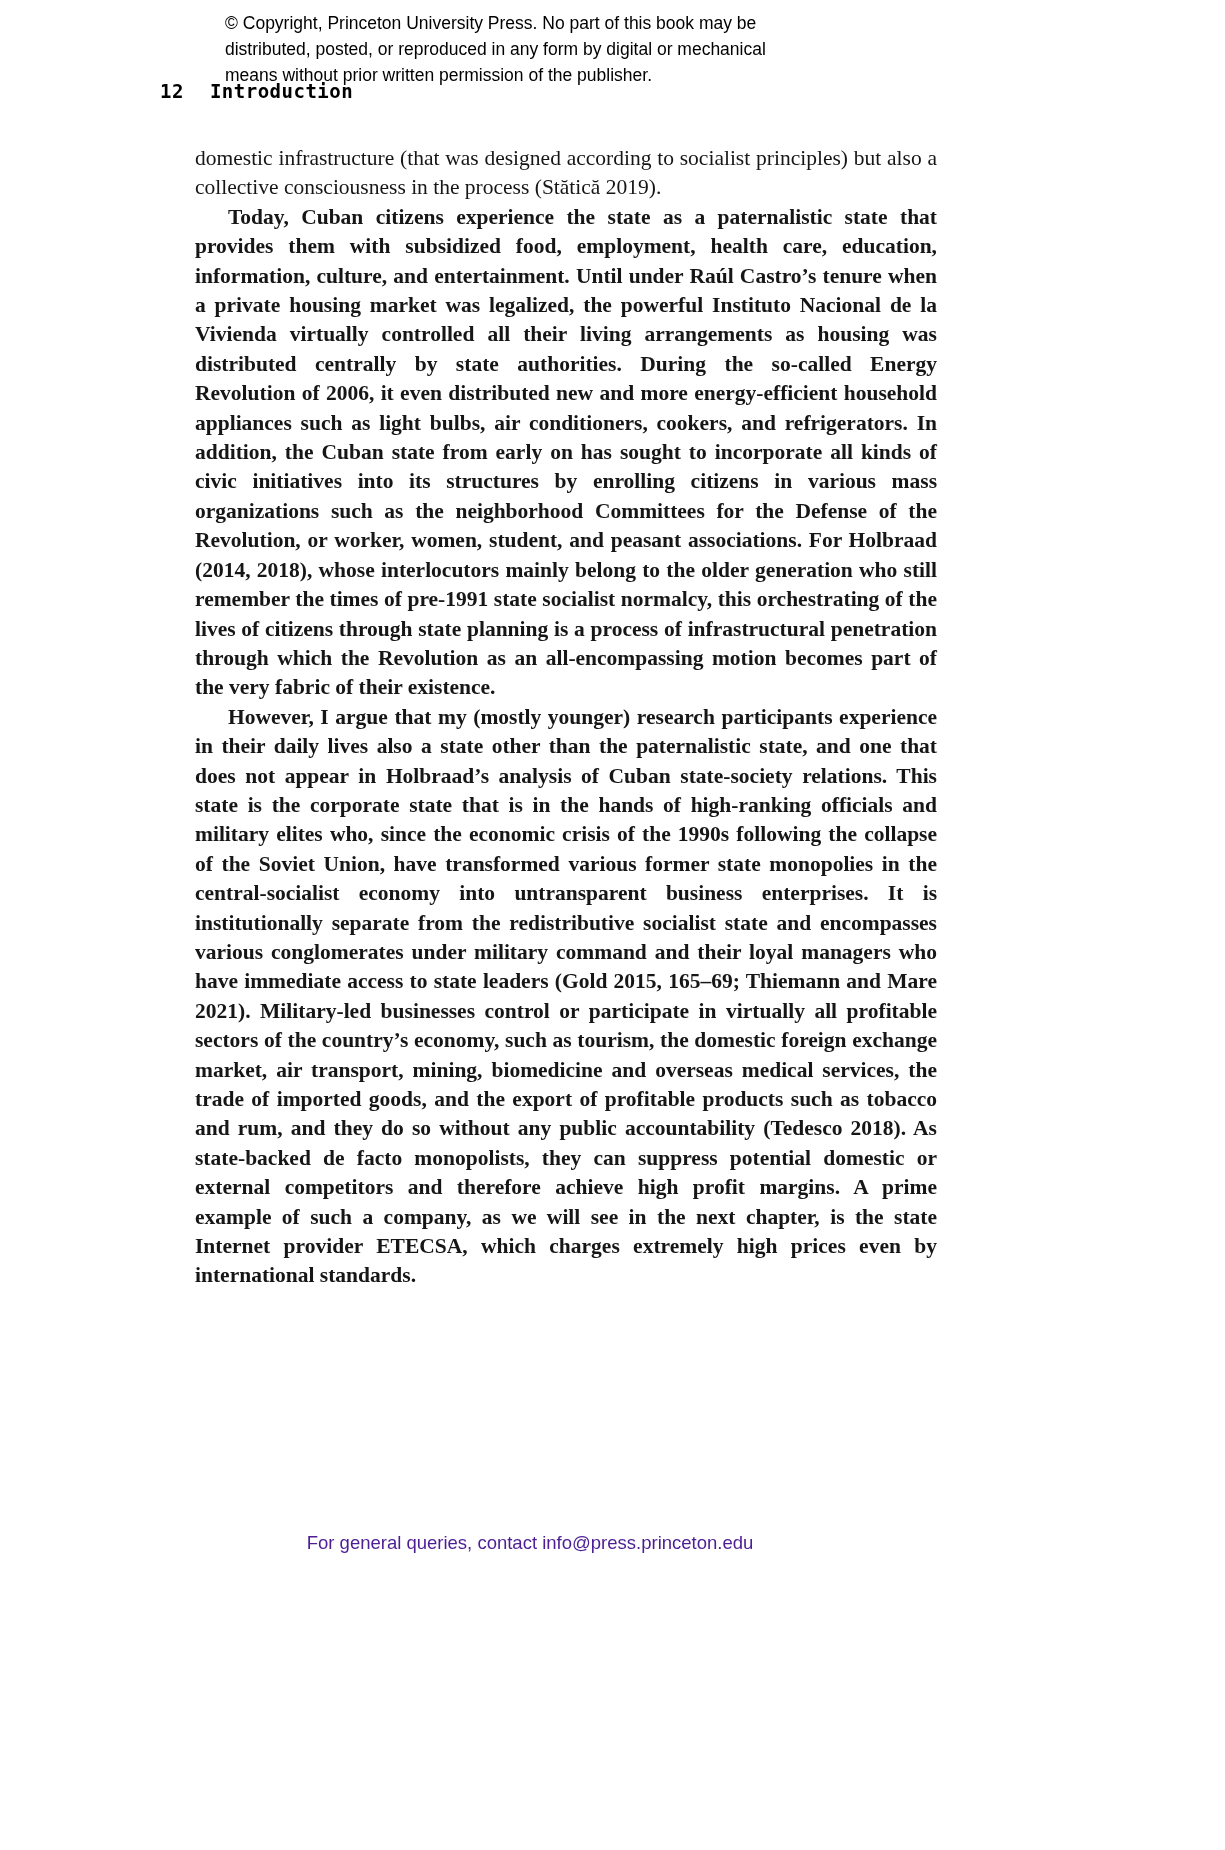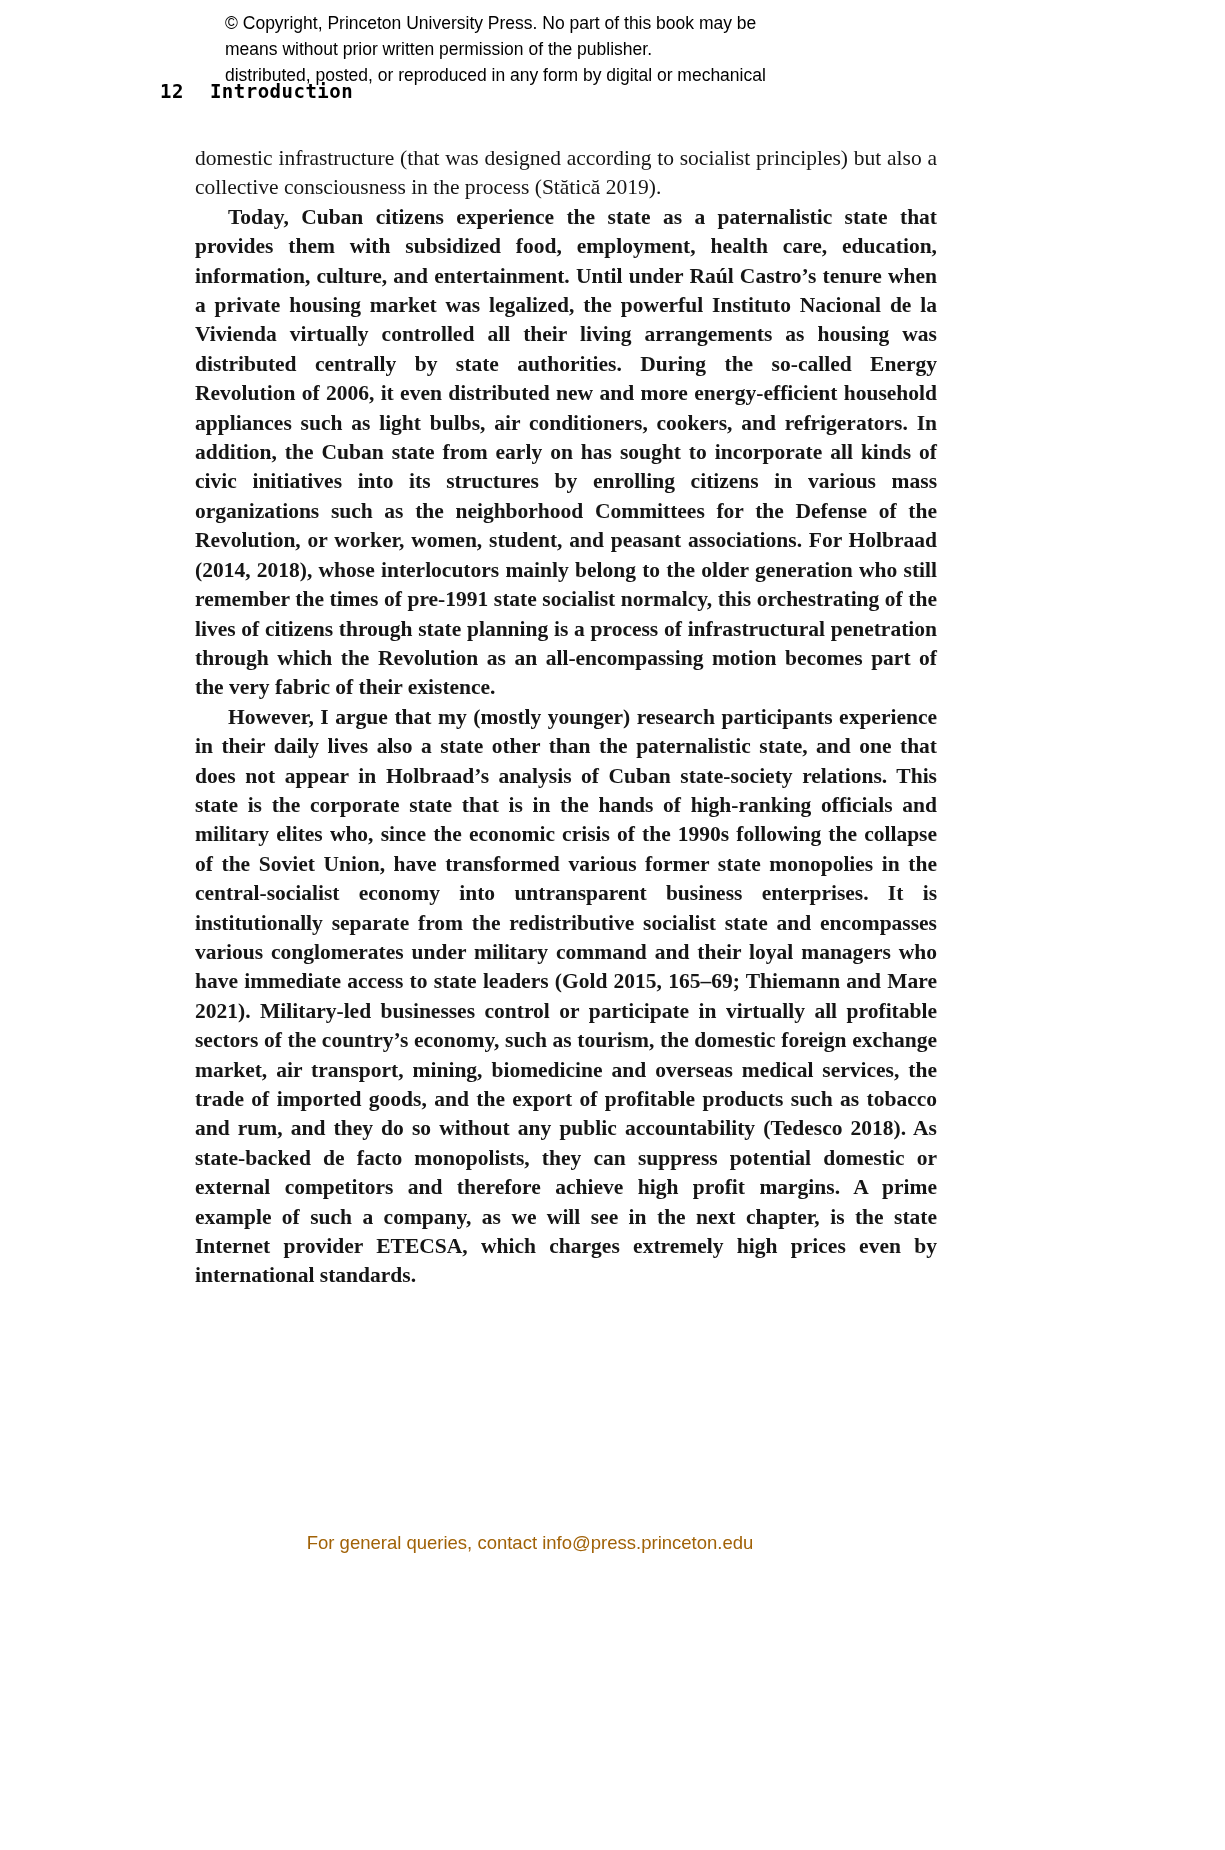--- a/index.html
+++ b/index.html
@@ -63,32 +63,32 @@
     font-weight: bold;
   }
   .footer {
     position: absolute;
     left: 0;
     top: 1532px;
     width: 100%;
     text-align: center;
     font-family: "Liberation Sans", sans-serif;
     font-size: 18.5px;
-    color: #a16207;
+    color: #4c1d95;
   }
 </style>
 </head>
 <body>
 
 <div class="page">
 
   <div class="copyright">
     <div>© Copyright, Princeton University Press. No part of this book may be</div>
+    <div>distributed, posted, or reproduced in any form by digital or mechanical</div>
     <div>means without prior written permission of the publisher.</div>
-    <div>distributed, posted, or reproduced in any form by digital or mechanical</div>
   </div>
 
   <div class="running-head">
     <span class="page-num">12</span><span>Introduction</span>
   </div>
 
   <div class="body-text">
     <p>domestic infrastructure (that was designed according to socialist principles) but also a collective consciousness in the process (Stătică 2019).</p>
     <p class="indent">Today, Cuban citizens experience the state as a paternalistic state that provides them with subsidized food, employment, health care, education, information, culture, and entertainment. Until under Raúl Castro’s tenure when a private housing market was legalized, the powerful Instituto Nacional de la Vivienda virtually controlled all their living arrangements as housing was distributed centrally by state authorities. During the so-called Energy Revolution of 2006, it even distributed new and more energy-efficient household appliances such as light bulbs, air conditioners, cookers, and refrigerators. In addition, the Cuban state from early on has sought to incorporate all kinds of civic initiatives into its structures by enrolling citizens in various mass organizations such as the neighborhood Committees for the Defense of the Revolution, or worker, women, student, and peasant associations. For Holbraad (2014, 2018), whose interlocutors mainly belong to the older generation who still remember the times of pre-1991 state socialist normalcy, this orchestrating of the lives of citizens through state planning is a process of infrastructural penetration through which the Revolution as an all-encompassing motion becomes part of the very fabric of their existence.</p>
     <p class="indent">However, I argue that my (mostly younger) research participants experience in their daily lives also a state other than the paternalistic state, and one that does not appear in Holbraad’s analysis of Cuban state-society relations. This state is the corporate state that is in the hands of high-ranking officials and military elites who, since the economic crisis of the 1990s following the collapse of the Soviet Union, have transformed various former state monopolies in the central-socialist economy into untransparent business enterprises. It is institutionally separate from the redistributive socialist state and encompasses various conglomerates under military command and their loyal managers who have immediate access to state leaders (Gold 2015, 165–69; Thiemann and Mare 2021). Military-led businesses control or participate in virtually all profitable sectors of the country’s economy, such as tourism, the domestic foreign exchange market, air transport, mining, biomedicine and overseas medical services, the trade of imported goods, and the export of profitable products such as tobacco and rum, and they do so without any public accountability (Tedesco 2018). As state-backed de facto monopolists, they can suppress potential domestic or external competitors and therefore achieve high profit margins. A prime example of such a company, as we will see in the next chapter, is the state Internet provider ETECSA, which charges extremely high prices even by international standards.</p>

